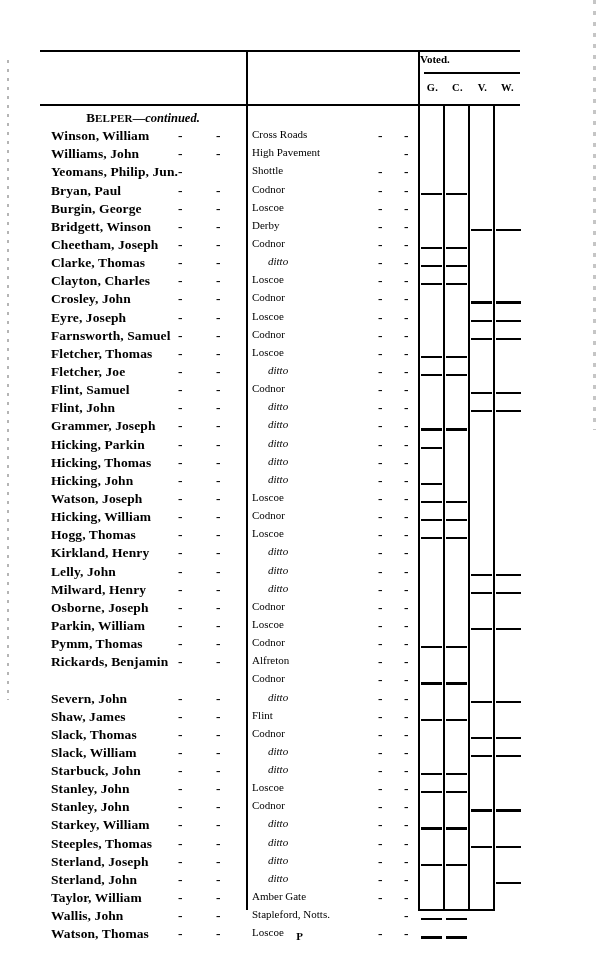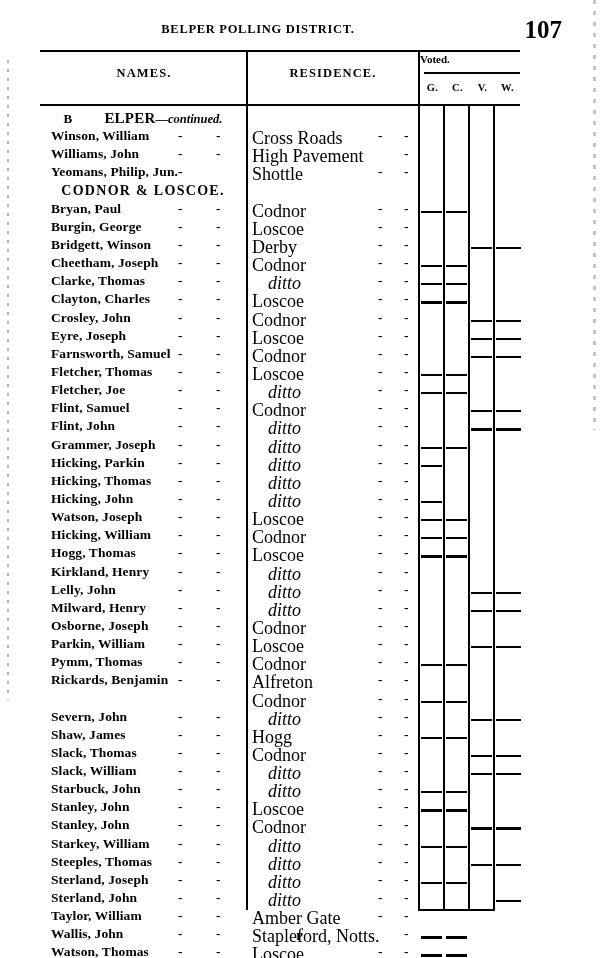--- a/index.html
+++ b/index.html
@@ -195,21 +195,21 @@
   }
   .section-head.small-caps {
     font-size: 12.5px;
     letter-spacing: 0.2px;
   }
   .section-head.caps {
     font-size: 14px;
     letter-spacing: 1.3px;
   }
   .section-head .sc-first { font-size: 13px; }
-  .section-head .sc-rest  { font-size: 15px; padding-left: 32px; }
+  .section-head .sc-rest  { font-size: 11px; }
   .section-head .cont {
     font-style: italic;
     font-weight: bold;
     font-size: 12.5px;
     letter-spacing: 0;
     text-align: right;
   }
 
   .name {
     position: absolute;
@@ -227,21 +227,21 @@
     font-weight: bold;
     letter-spacing: 0;
   }
   .lead-a { left: 178px; }
   .lead-b { left: 216px; }
 
   .residence {
     position: absolute;
     left: 252px;
     top: 0;
-    font-size: 18px;
+    font-size: 11px;
     white-space: nowrap;
   }
   .residence.indent {
     left: 268px;
     font-style: italic;
   }
   .res-lead {
     position: absolute;
     top: 0;
     font-size: 13.5px;
@@ -274,28 +274,22 @@
   }
 </style>
 </head>
 <body>
 
 <div class="page">
 
   <div class="scan-edge"></div>
   <div class="scan-edge-right"></div>
 
-  <div class="runhead">
-    <div class="runhead-title">BELPER POLLING DISTRICT.</div>
-    <div class="runhead-page">107</div>
-  </div>
 
   <div class="rule-top"></div>
-  <div class="head-names">NAMES.</div>
-  <div class="head-residence">RESIDENCE.</div>
   <div class="head-voted">Voted.</div>
   <div class="rule-voted"></div>
   <div class="head-subcols" id="subcols">
       <div class="head-subcol">G.</div>
       <div class="head-subcol">C.</div>
       <div class="head-subcol">V.</div>
       <div class="head-subcol">W.</div>
     </div>
   <div class="rule-headbottom"></div>
 
@@ -329,23 +323,20 @@
         <div class="res-lead rlead-b">-</div>
       </div>
       <div class="row">
         <div class="name">Yeomans, Philip, Jun.</div>
         <div class="name-lead lead-a">-</div>
         <div class="residence">Shottle</div>
         <div class="res-lead rlead-a">-</div>
         <div class="res-lead rlead-b">-</div>
       </div>
       <div class="row">
-        <div class="section-head caps">CODNOR &amp; LOSCOE.</div>
-      </div>
-      <div class="row">
         <div class="name">Bryan, Paul</div>
         <div class="name-lead lead-a">-</div>
         <div class="name-lead lead-b">-</div>
         <div class="residence">Codnor</div>
         <div class="res-lead rlead-a">-</div>
         <div class="res-lead rlead-b">-</div>
         <div class="tick tick-g"></div>
         <div class="tick tick-c"></div>
       </div>
       <div class="row">
@@ -610,21 +601,21 @@
         <div class="residence indent">ditto</div>
         <div class="res-lead rlead-a">-</div>
         <div class="res-lead rlead-b">-</div>
         <div class="tick tick-v"></div>
         <div class="tick tick-w"></div>
       </div>
       <div class="row">
         <div class="name">Shaw, James</div>
         <div class="name-lead lead-a">-</div>
         <div class="name-lead lead-b">-</div>
-        <div class="residence">Hogg</div>
+        <div class="residence">Flint</div>
         <div class="res-lead rlead-a">-</div>
         <div class="res-lead rlead-b">-</div>
         <div class="tick tick-g"></div>
         <div class="tick tick-c"></div>
       </div>
       <div class="row">
         <div class="name">Slack, Thomas</div>
         <div class="name-lead lead-a">-</div>
         <div class="name-lead lead-b">-</div>
         <div class="residence">Codnor</div>

